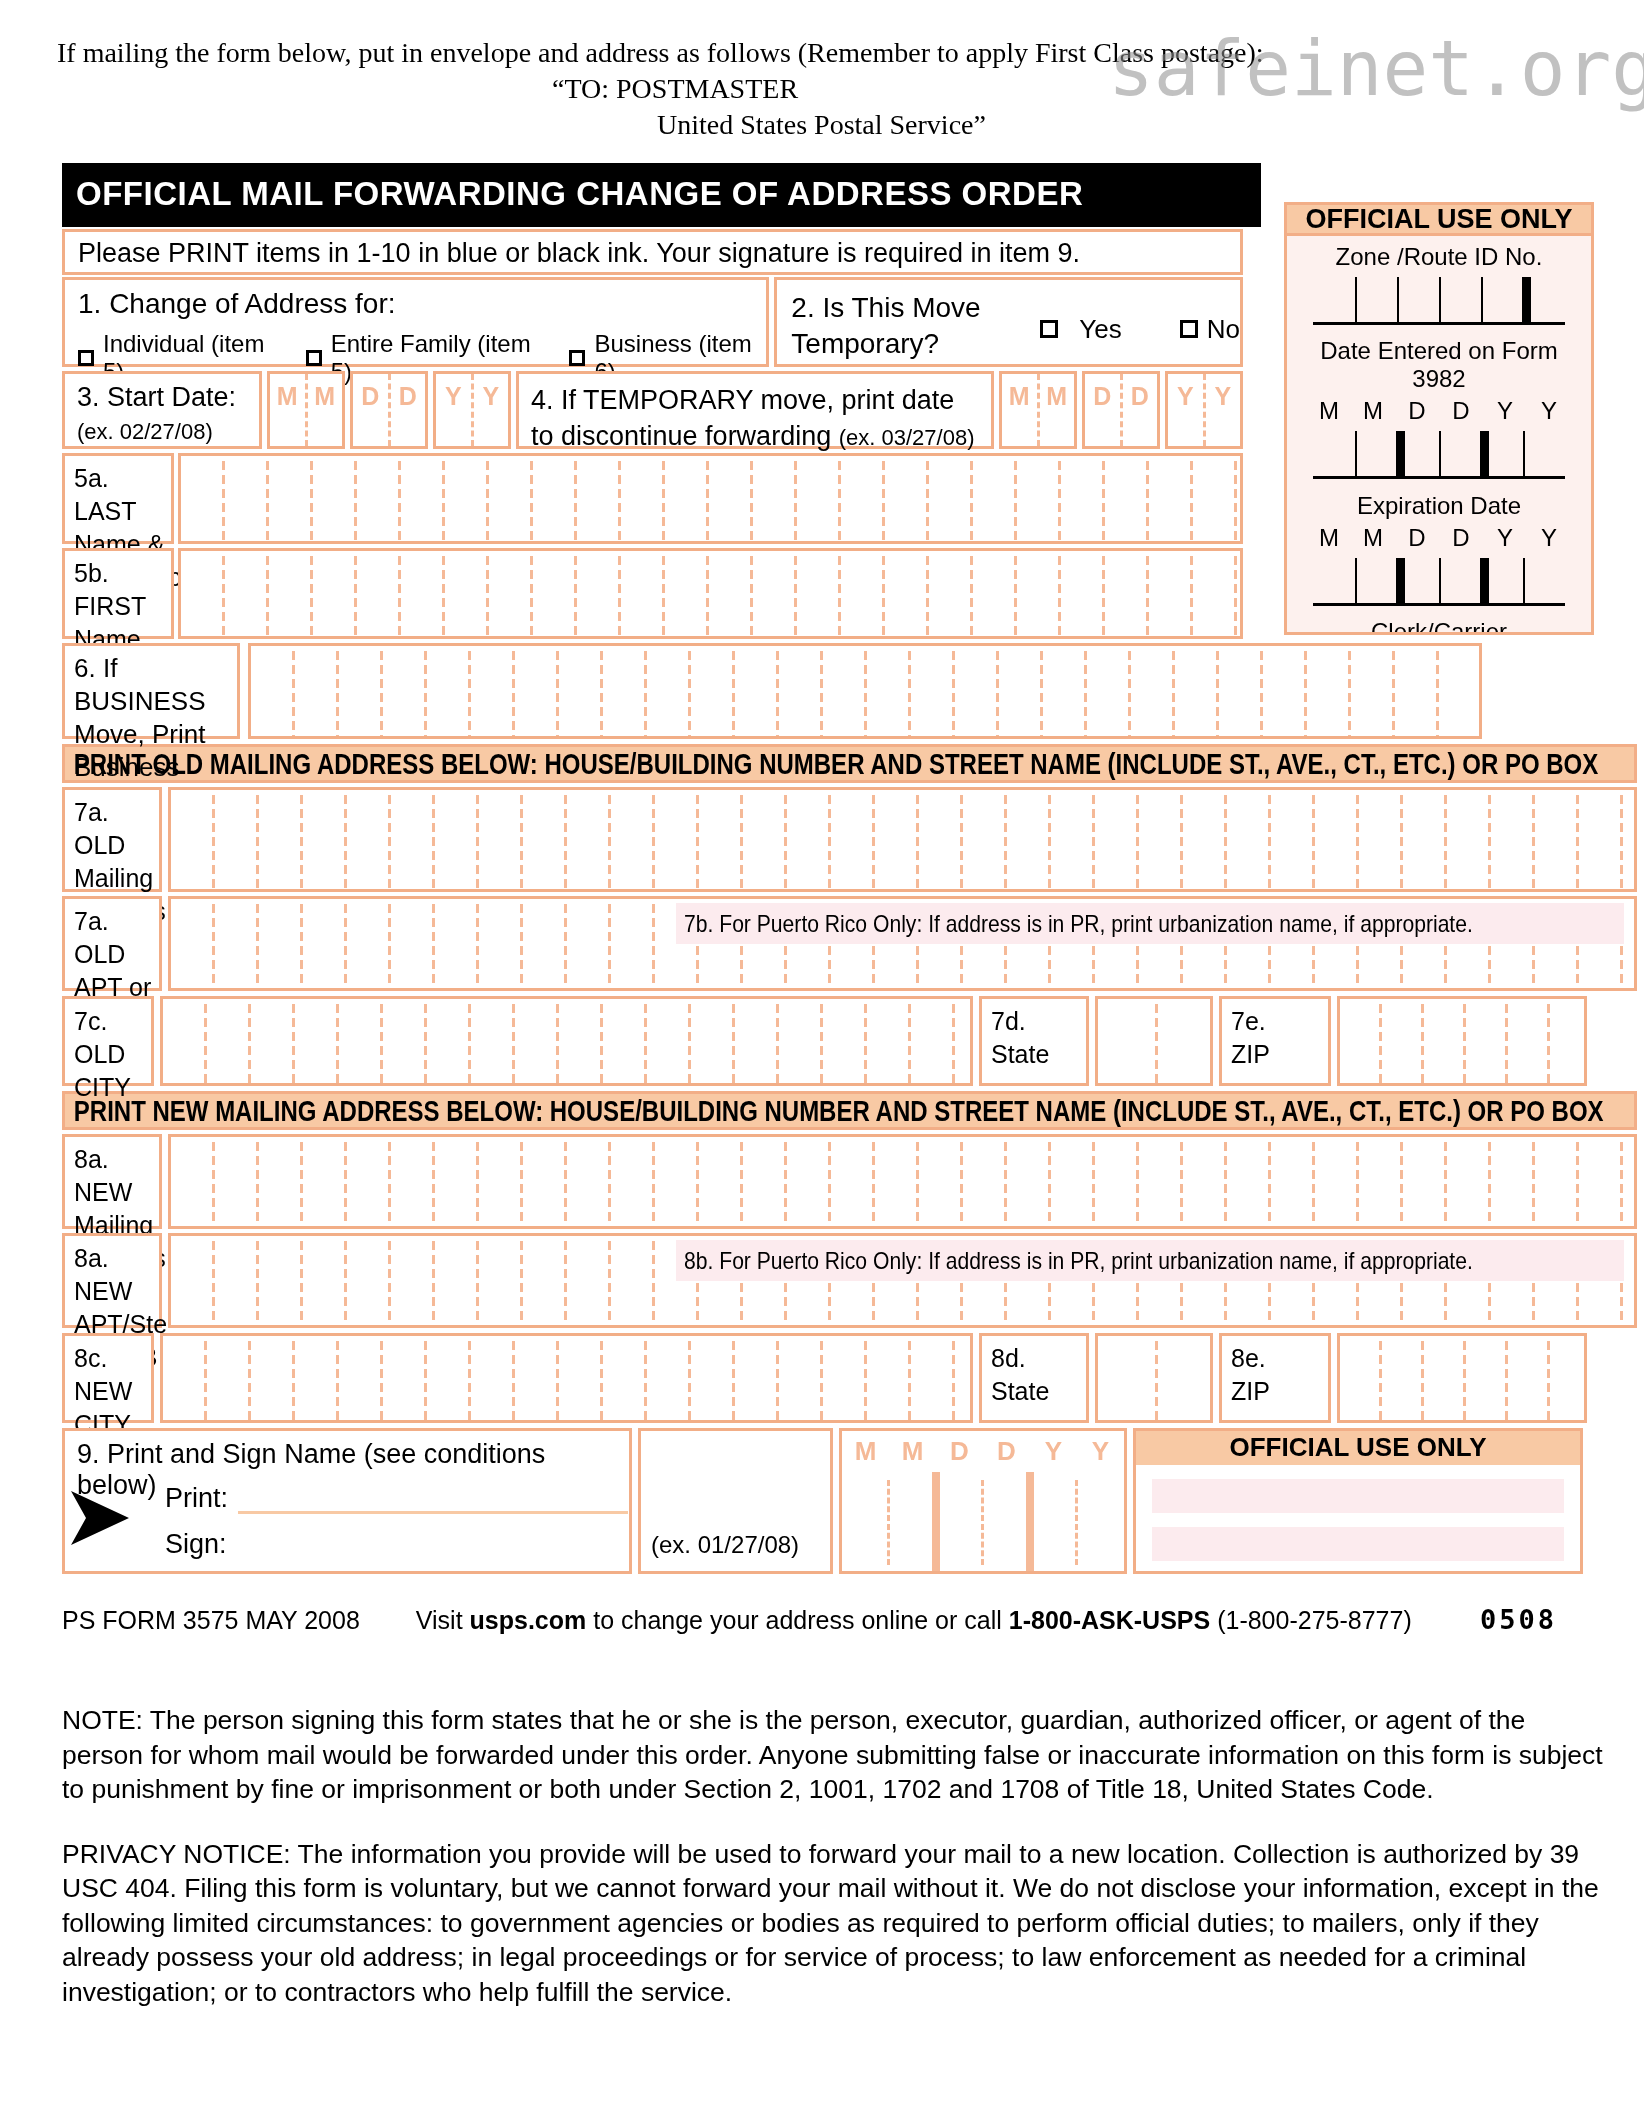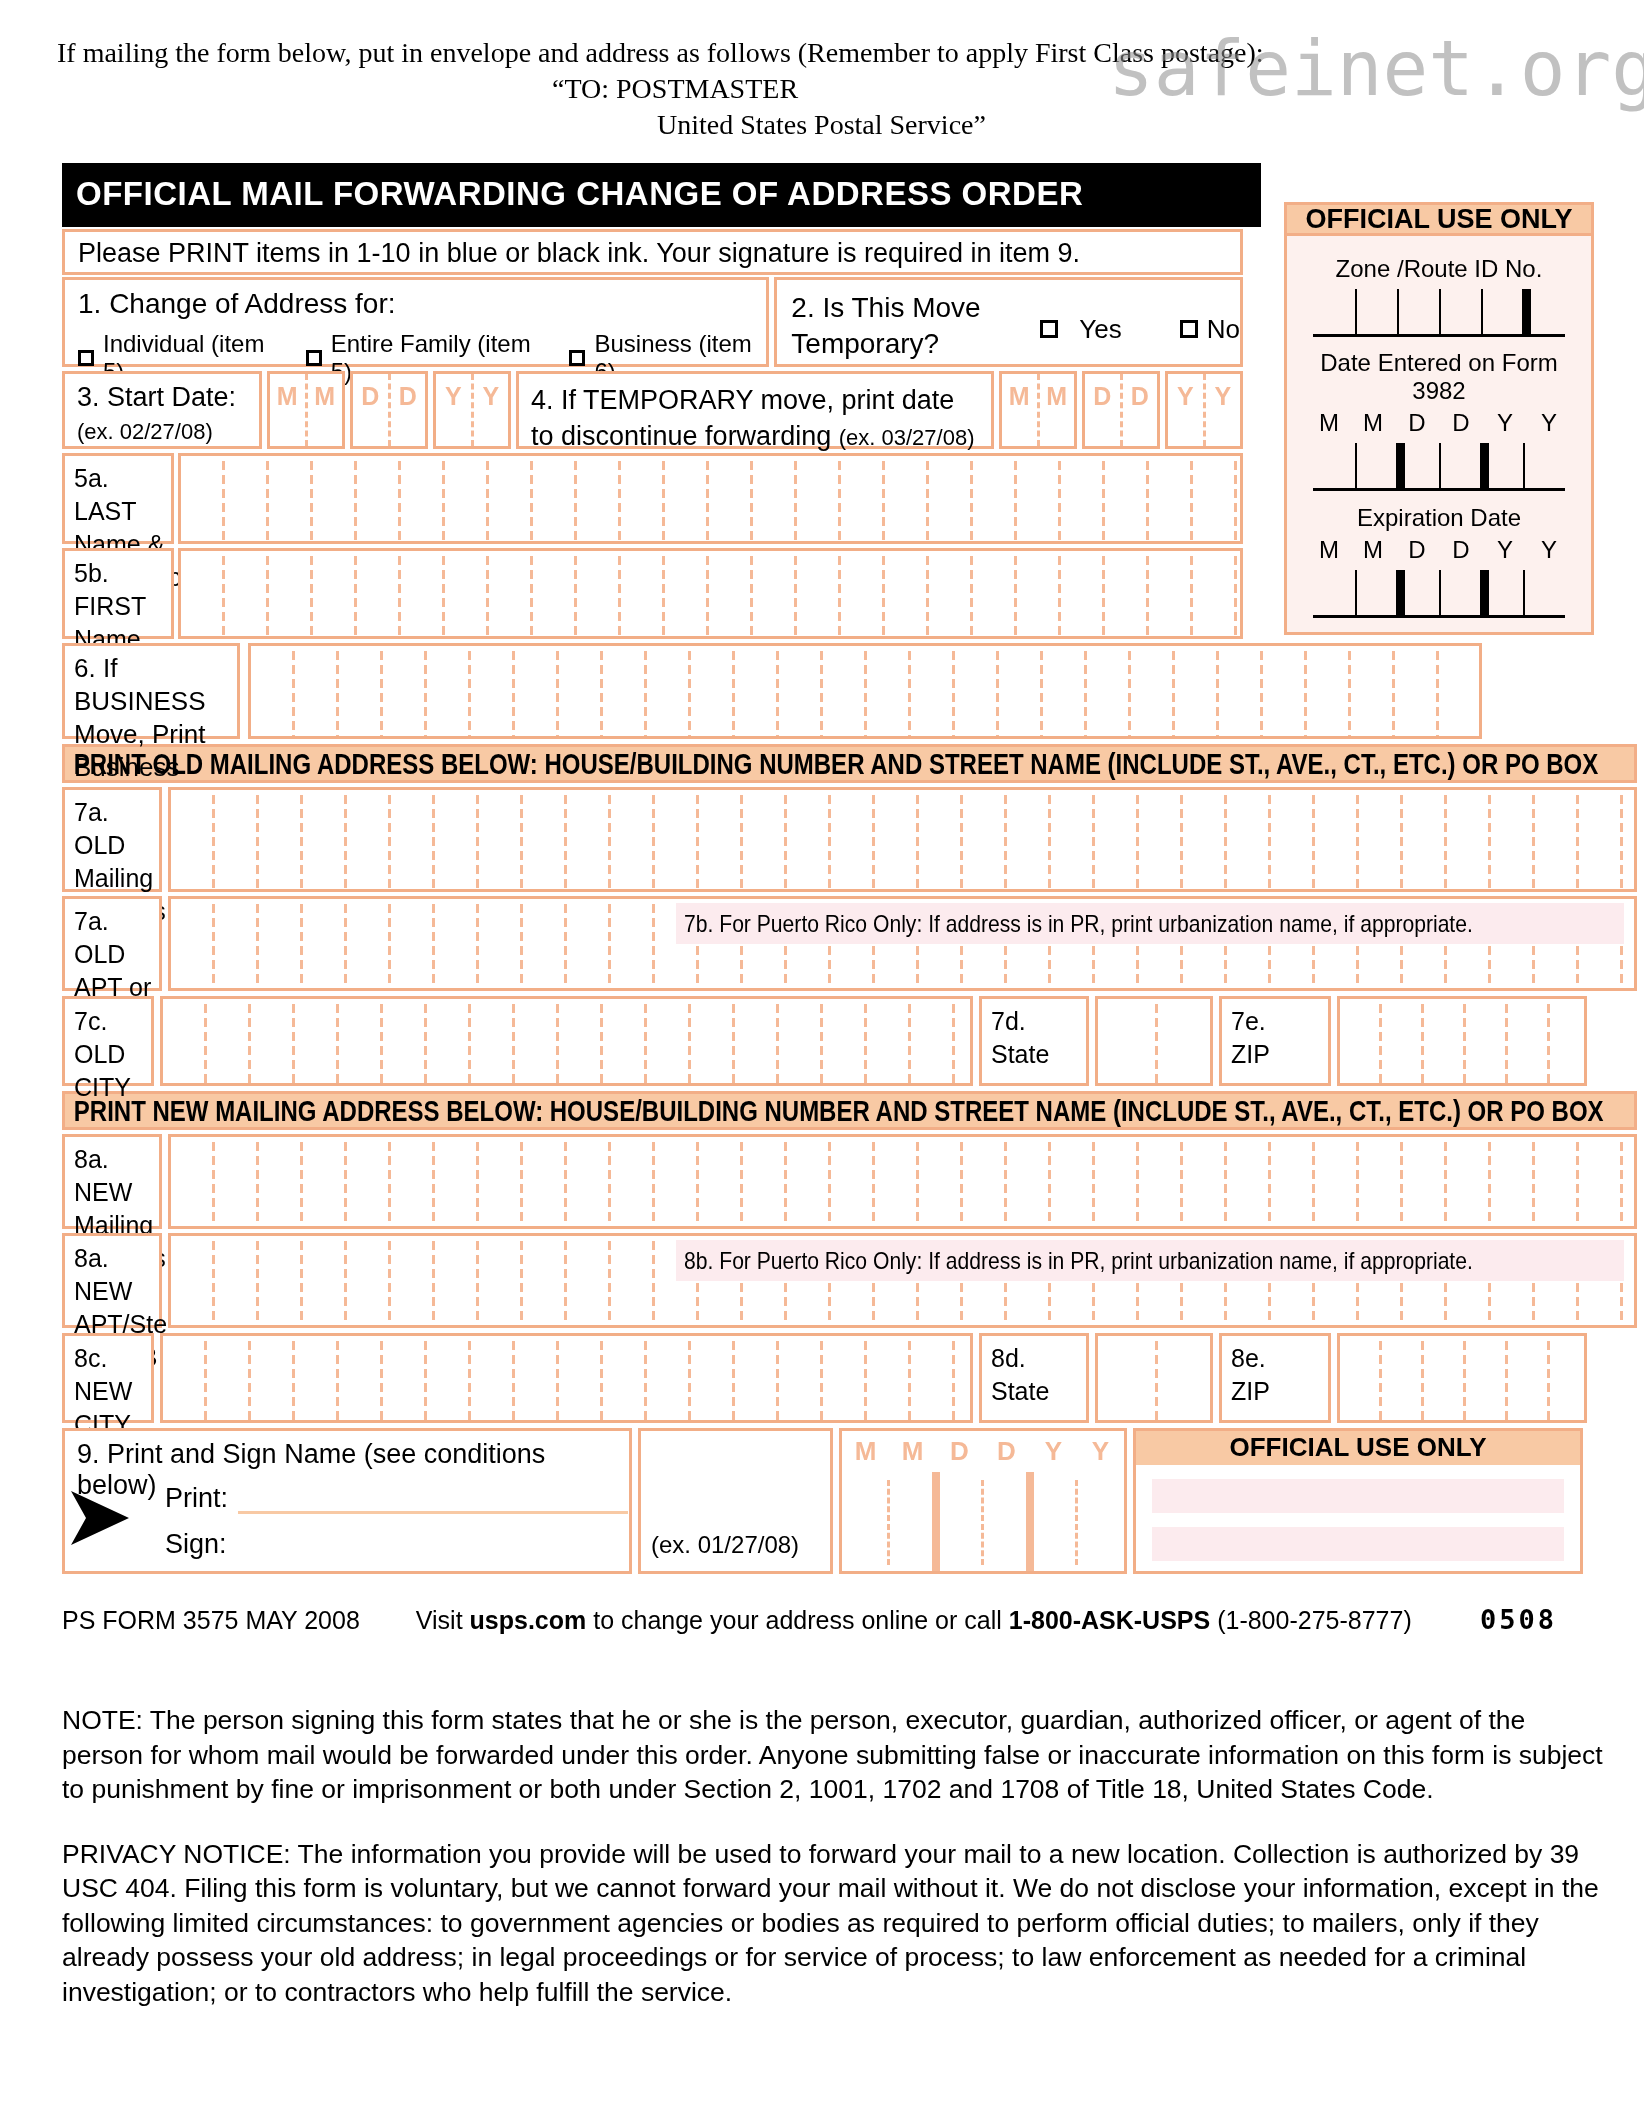--- a/index.html
+++ b/index.html
@@ -56,21 +56,21 @@
       repeating-linear-gradient(to right,transparent 0 calc(var(--pitch) - 3px),var(--peach-letter) calc(var(--pitch) - 3px) var(--pitch));}
   .lblbox{padding:6px 0 0 9px;font-size:25px;line-height:33px;white-space:pre-line;}
   .r5{margin-top:4px;height:91px;display:flex;gap:4px;}
   .r5 .lblbox{width:112px;}
   .r5 .cells{flex:1;}
   
   .rightcol{width:310px;margin-left:23px;}
   .fr-header{margin-top:39px;height:34px;background:var(--peach-band);border:3px solid var(--peach);
              font-weight:bold;font-size:27px;text-align:center;line-height:29px;}
   .fr-body{height:399px;border:3px solid var(--peach);border-top:none;background:var(--pink-panel);
-           padding:12px 14px;overflow:hidden;}
+           padding:0 14px;overflow:hidden;}
   .ou-lab{text-align:center;font-size:24px;margin-top:7px;}
   .ticksrow{position:relative;height:52px;margin:2px 12px 0 12px;border-bottom:3px solid #000;}
   .tick{position:absolute;top:4px;bottom:0;width:2px;background:#000;}
   .tick.thick{width:9px;}
   .mmddyy{display:flex;margin:4px 6px 0 6px;}
   .mmddyy span{flex:1;text-align:center;font-size:24px;}
   
   .r6{margin-top:4px;height:96px;display:flex;gap:8px;width:1420px;}
   .r6 .lblbox{width:178px;font-size:26px;}
   .r6 .cells{flex:1;}

